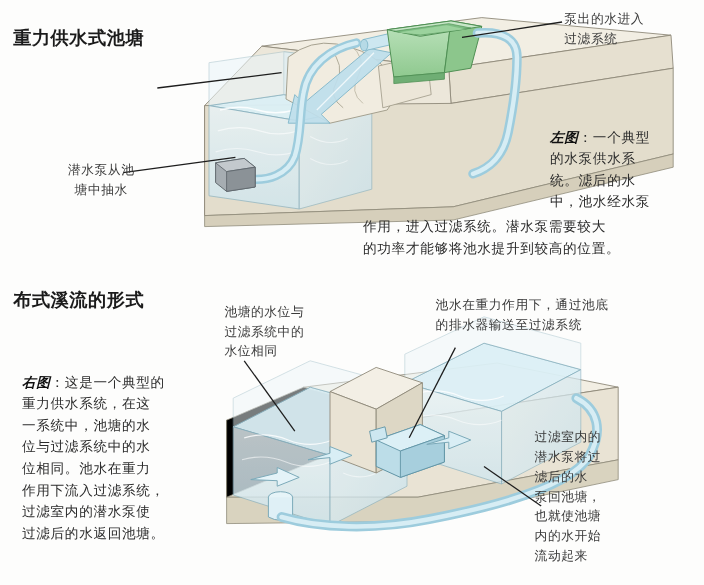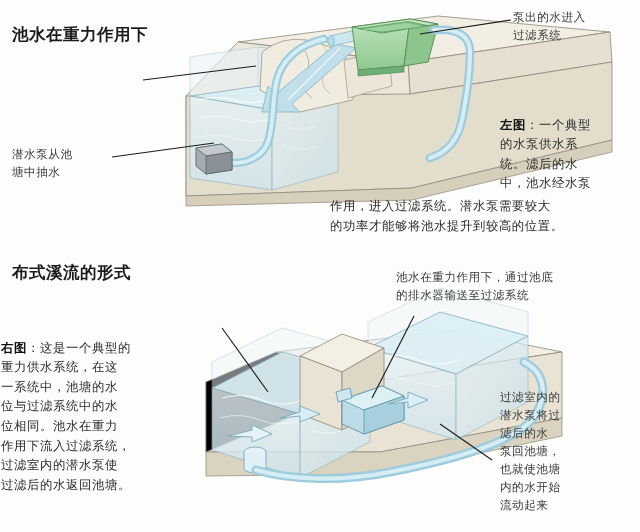--- a/index.html
+++ b/index.html
@@ -23,21 +23,21 @@
     white-space:nowrap;
   }
   .body-para{
     position:absolute;
     font-family:"DejaVu Sans","Liberation Sans",sans-serif;
     font-size:12.4px;
     line-height:19.6px;
     color:#2b2b2b;
     letter-spacing:0.6px;
   }
-  .body-para b{font-weight:bold;color:#111;}
+  .body-para b{font-weight:bold;color:#111;font-style:italic;}
   .note{
     position:absolute;
     font-family:"DejaVu Sans","Liberation Sans",sans-serif;
     font-size:11.6px;
     line-height:18px;
     color:#3a3a3a;
     letter-spacing:0.5px;
   }
 
   
@@ -224,57 +224,60 @@
       </g>
 
       <g>
         <line class="lead" x1="222" y1="328" x2="268" y2="392"></line>
         <line class="lead" x1="414" y1="316" x2="372" y2="398"></line>
         <line class="lead" x1="492" y1="460" x2="440" y2="424"></line>
       </g>
     </g>
   </svg>
 
-  <div class="sec-title" style="left:12px;top:24px;">池水在重力作用下</div>
-
-
-  <div class="note" style="left:12px;top:145px;width:160px;white-space:pre-line;">潜水泵从池
+  <div class="sec-title" style="left:12px;top:24px;">重力供水式池塘</div>
+
+
+  <div class="note" style="left:12px;top:145px;width:160px;white-space:pre-line;text-align:center;">潜水泵从池
 塘中抽水</div>
 
   <div class="note" style="left:513px;top:8px;width:130px;white-space:pre-line;">泵出的水进入
 过滤系统</div>
 
   <div class="body-para" style="left:500px;top:95px;width:140px;white-space:pre-line;">
     <b>左图</b><span>：一个典型
 的水泵供水系
 统。滤后的水
 中，池水经水泵</span>
   </div>
 
   <div class="body-para" style="left:288px;top:196px;width:352px;white-space:pre-line;margin-left:42px;">作用，进入过滤系统。潜水泵需要较大
 的功率才能够将池水提升到较高的位置。</div>
 
   <div class="sec-title" style="left:12px;top:262px;">布式溪流的形式</div>
 
-  <div class="body-para" style="left:1px;top:318px;width:190px;white-space:pre-line;">
+  <div class="body-para" style="left:20px;top:318px;width:190px;white-space:pre-line;">
     <b>右图</b><span>：这是一个典型的
 重力供水系统，在这
 一系统中，池塘的水
 位与过滤系统中的水
 位相同。池水在重力
 作用下流入过滤系统，
 过滤室内的潜水泵使
 过滤后的水返回池塘。</span>
   </div>
 
+  <div class="note" style="left:204px;top:274px;width:130px;white-space:pre-line;">池塘的水位与
+过滤系统中的
+水位相同</div>
 
   <div class="note" style="left:396px;top:268px;width:250px;white-space:pre-line;">池水在重力作用下，通过池底
 的排水器输送至过滤系统</div>
 
-  <div class="note" style="left:500px;top:388px;width:140px;white-space:pre-line;">过滤室内的
+  <div class="note" style="left:486px;top:388px;width:140px;white-space:pre-line;">过滤室内的
 潜水泵将过
 滤后的水
 泵回池塘，
 也就使池塘
 内的水开始
 流动起来</div>
 
 </div>
 
 </body></html>

